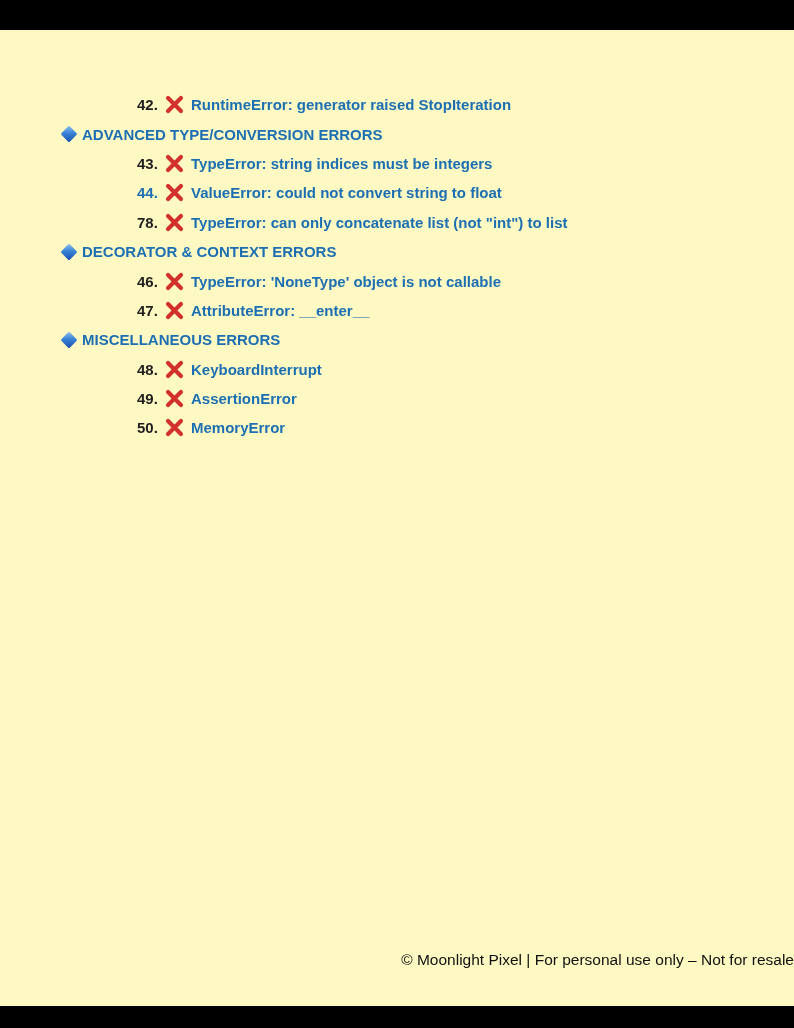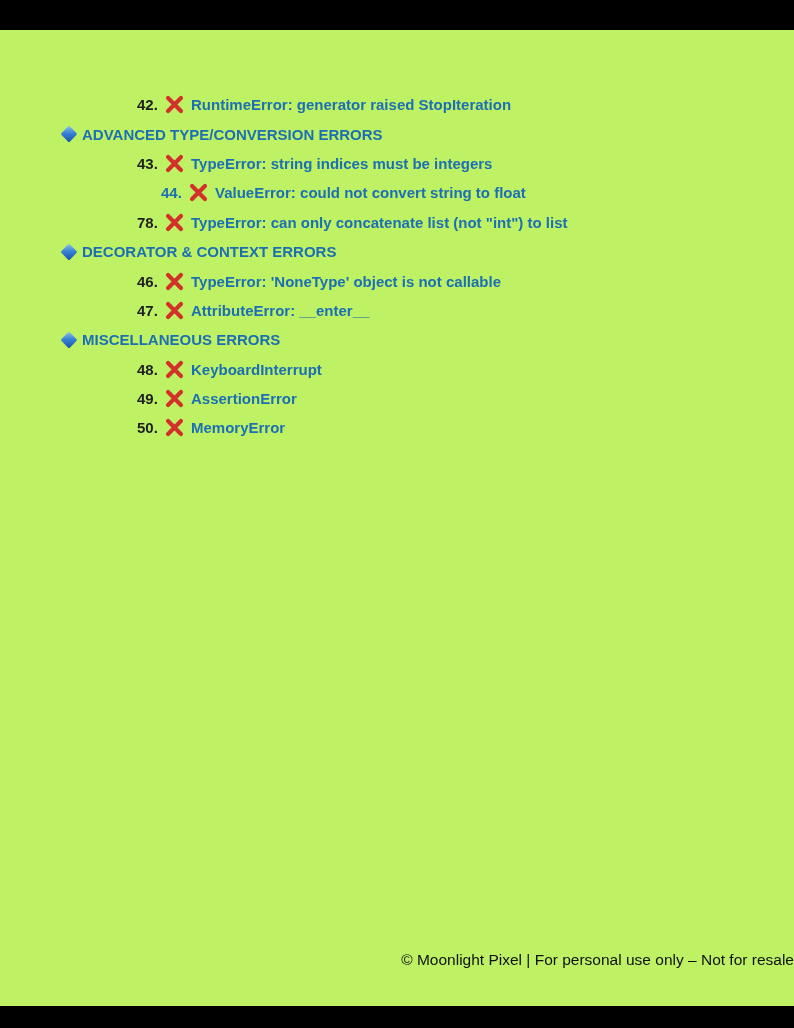--- a/index.html
+++ b/index.html
@@ -9,35 +9,35 @@
     font-family: "Liberation Sans", "DejaVu Sans", sans-serif;
     position: relative;
     overflow: hidden;
   }
   .letterbox {
     position: absolute; left: 0; width: 794px; background: #000000;
   }
   .letterbox.top { top: 0; height: 30px; }
   .letterbox.bottom { top: 1006px; height: 22px; }
 
-  .page { position: absolute; top: 30px; left: 0; width: 794px; height: 976px; background: #bef264; }
+  .page { position: absolute; top: 30px; left: 0; width: 794px; height: 976px; background: #fef9c3; }
 
   .error-list { position: absolute; top: 60px; left: 0; width: 794px; }
 
   .row {
     display: flex; align-items: center;
     height: 29.4px;
     font-weight: bold; font-size: 15px;
   }
   .row.header { padding-left: 60px; }
   .row.item { padding-left: 137px; }
 
   .blue-text { color: #1c6fb3; }
   .num { color: #1f1f1f; width: 26px; flex: 0 0 26px; }
-  .num.num-blue { color: #1c6fb3; margin-left: 24px; }
+  .num.num-blue { color: #1c6fb3; }
 
   .cross { width: 19px; height: 19px; flex: 0 0 19px; margin: 0 7px 0 2px; display: inline-block; }
   .cross svg { display: block; width: 19px; height: 19px; }
 
   .diamond-wrap { width: 17px; height: 17px; flex: 0 0 17px; margin-right: 5px; position: relative; }
   .diamond {
     position: absolute; left: 2.5px; top: 2.5px;
     width: 12px; height: 12px;
     transform: rotate(45deg);
     background: linear-gradient(135deg, #8ec4ef 0%, #3a82d6 45%, #1450ae 100%);

